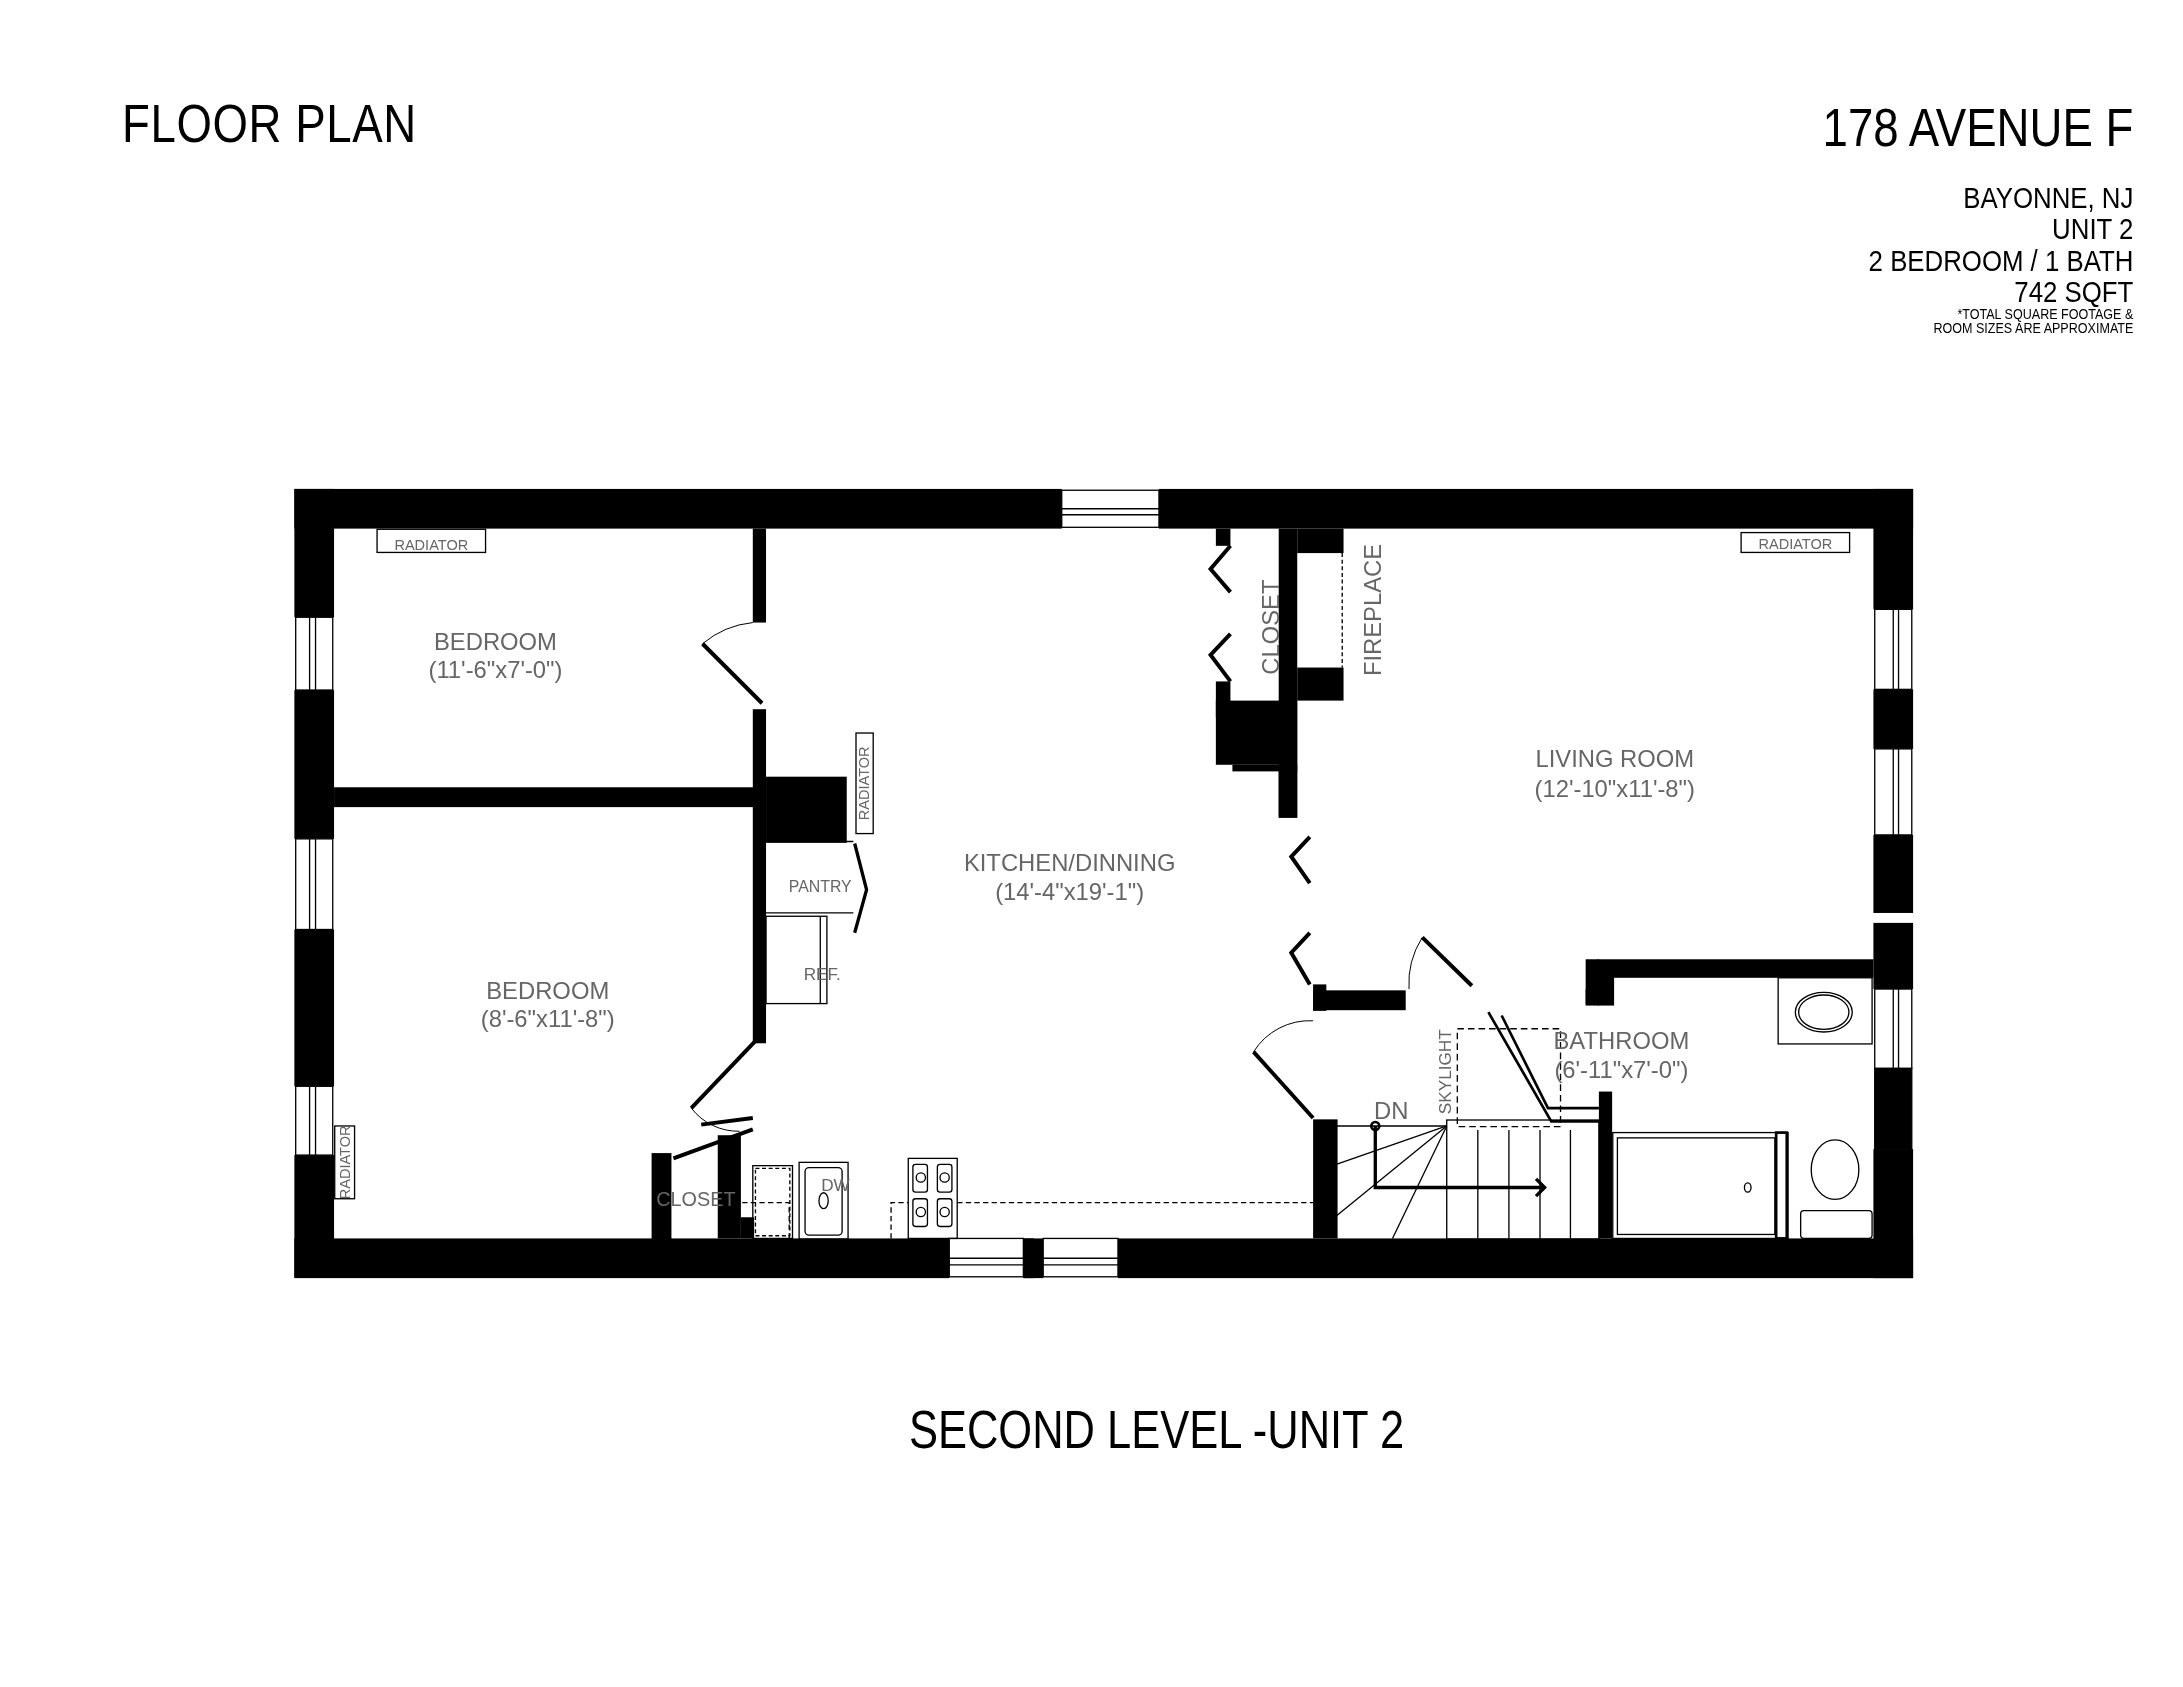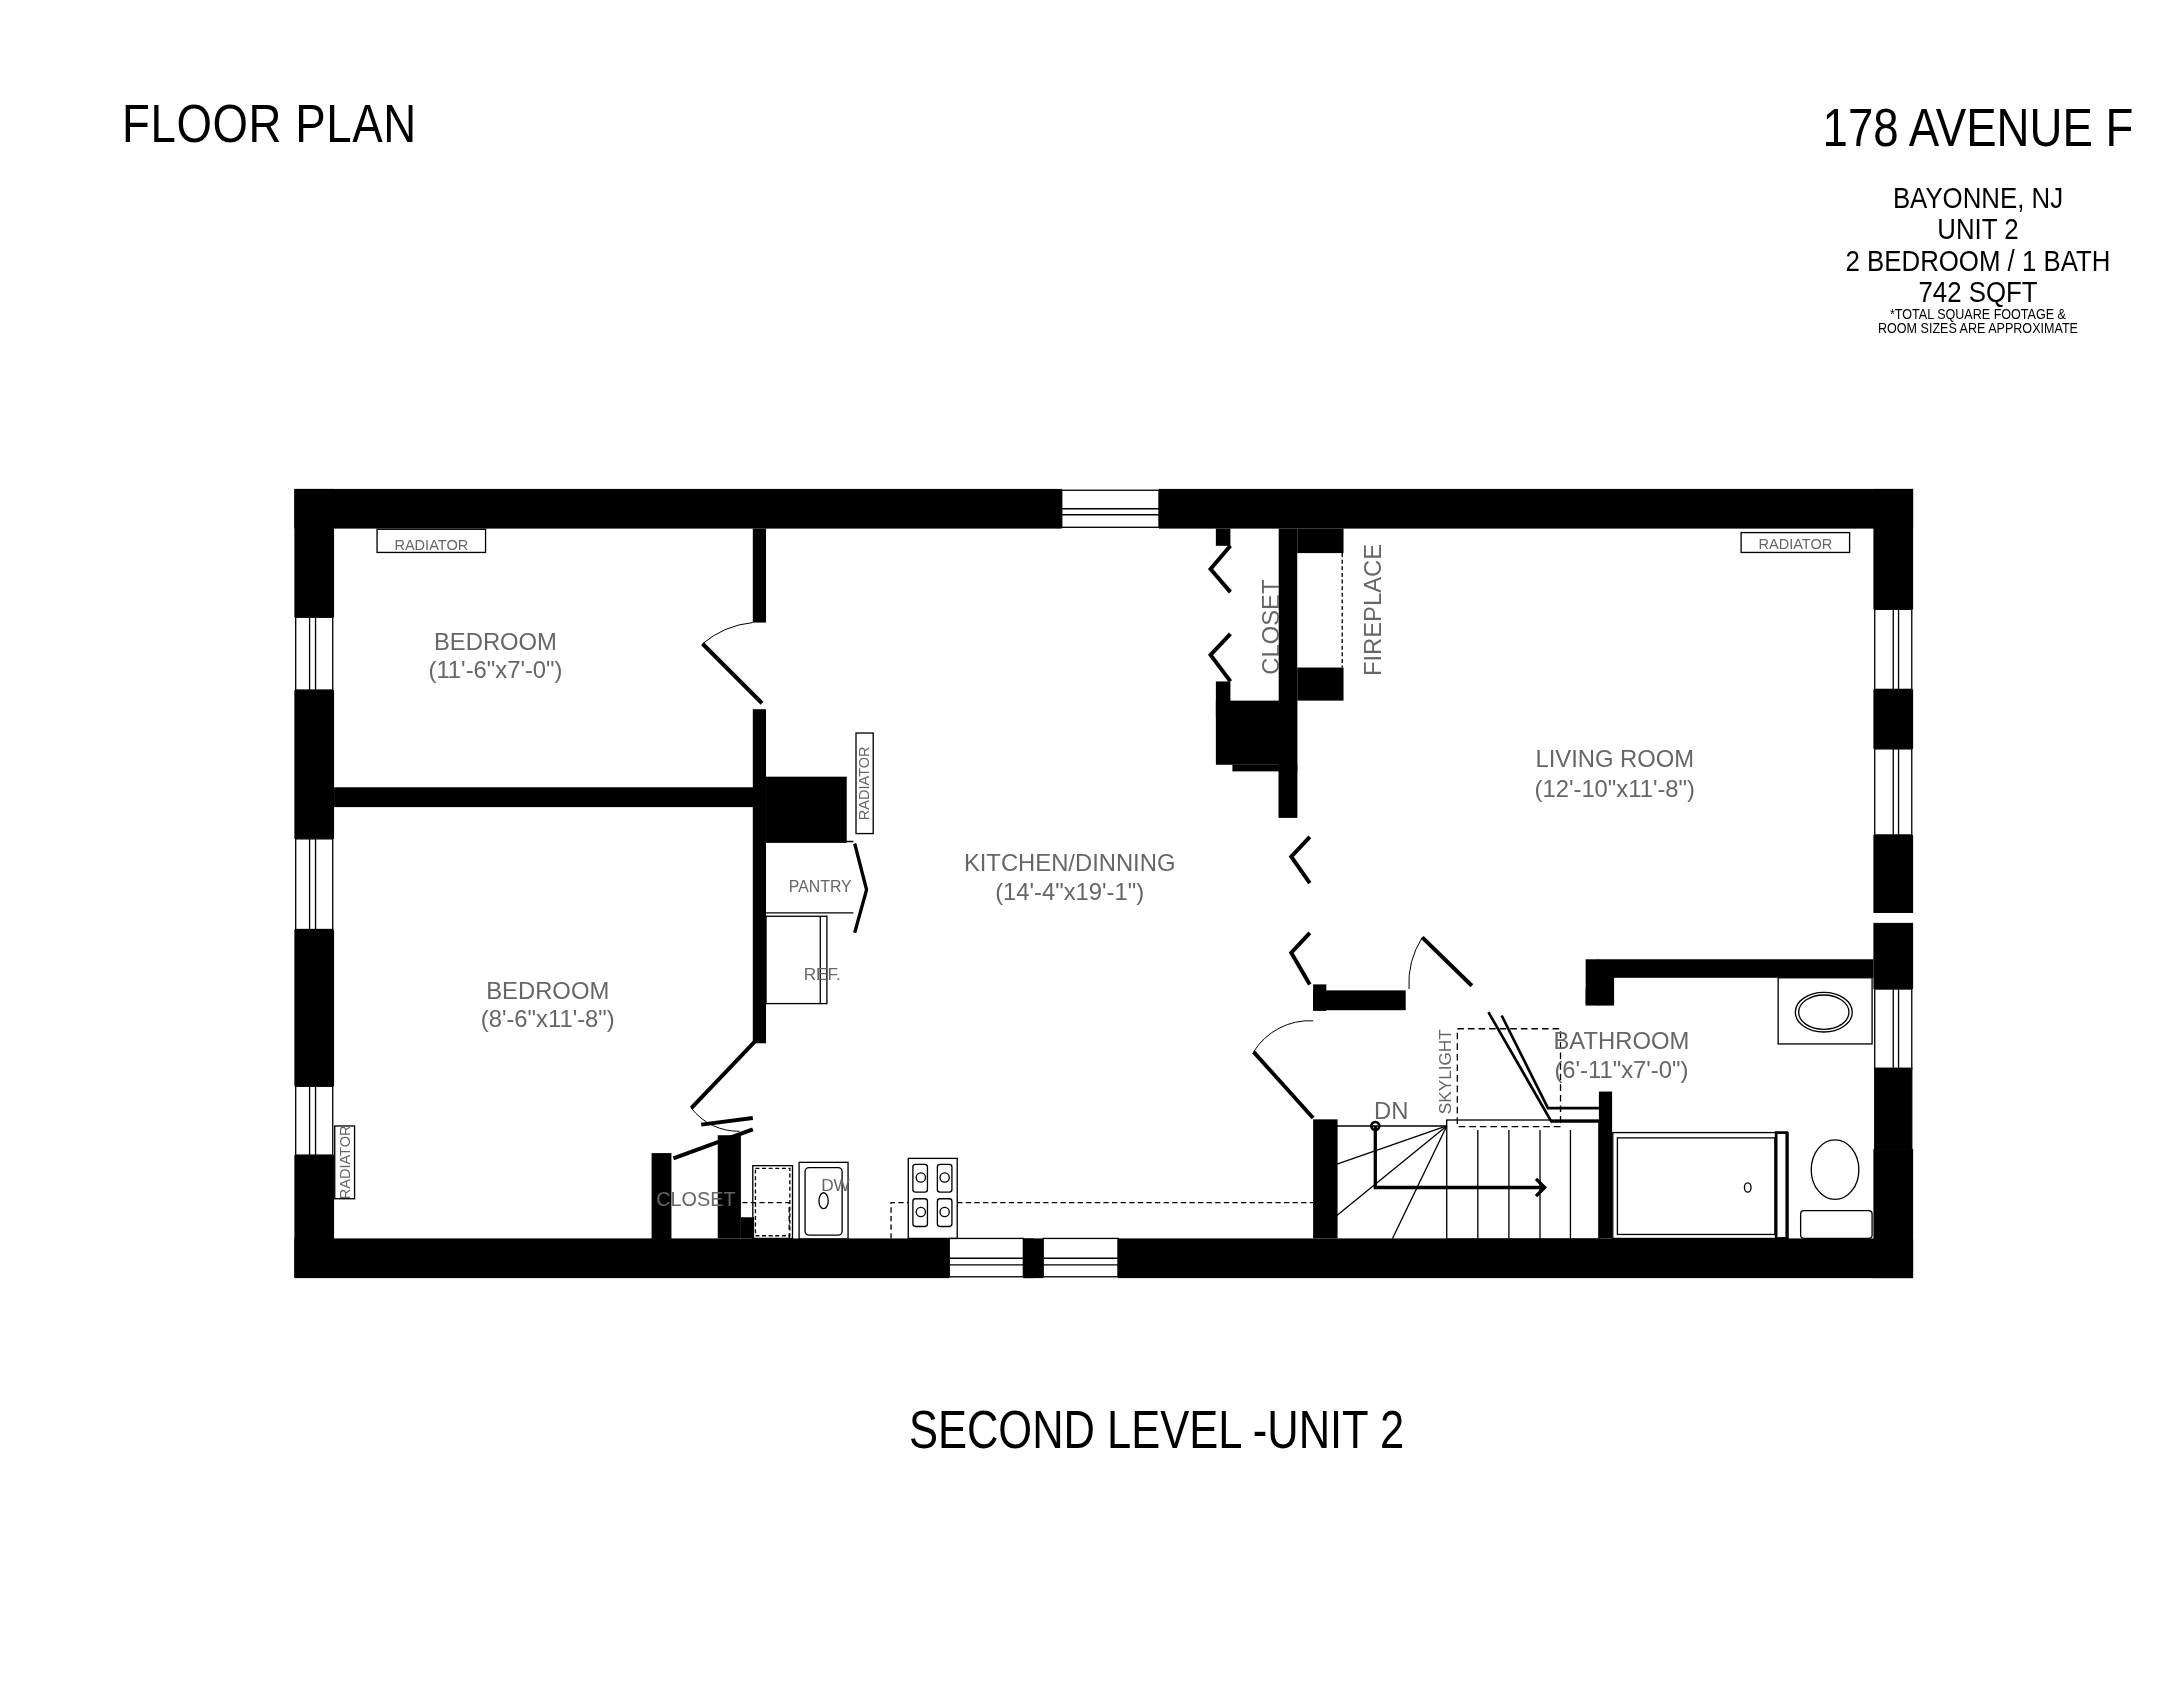--- a/index.html
+++ b/index.html
@@ -1,20 +1,20 @@
 <!DOCTYPE html>
 <html style="font-size:10.6px"><head>
 <meta charset="utf-8">
 <style>
   html, body { margin:0; padding:0; background:#ffffff; }
   body { width:2183px; height:1687px; position:relative; overflow:hidden;
          font-family:"Liberation Sans", sans-serif; color:#000; }
   .title-left { position:absolute; left:122px; top:97px; font-size:53px; line-height:1;
                 transform:scaleX(0.86); transform-origin:left top; letter-spacing:0.7px; }
-  .info { position:absolute; right:50px; top:101px; text-align:center; line-height:1; }
+  .info { position:absolute; right:50px; top:101px; text-align:right; line-height:1; }
   .info .addr { font-size:53px; transform:scaleX(0.86); transform-origin:right top; display:block; }
   .info .l { font-size:30px; display:block; transform:scaleX(0.86); transform-origin:right top; margin-top:1.3px; }
   .info .l.first { margin-top:29px; }
   .info .note { font-size:14.6px; display:block; transform:scaleX(0.86); transform-origin:right top; }
   .bottom-title { position:absolute; left:909px; top:1403px; font-size:53px; line-height:1;
                   transform:scaleX(0.82); transform-origin:left top; white-space:nowrap; }
   svg.plan { position:absolute; left:0; top:0; }
   .lbl { font-family:"Liberation Sans", sans-serif; fill:#666; }
 </style>
 </head>

